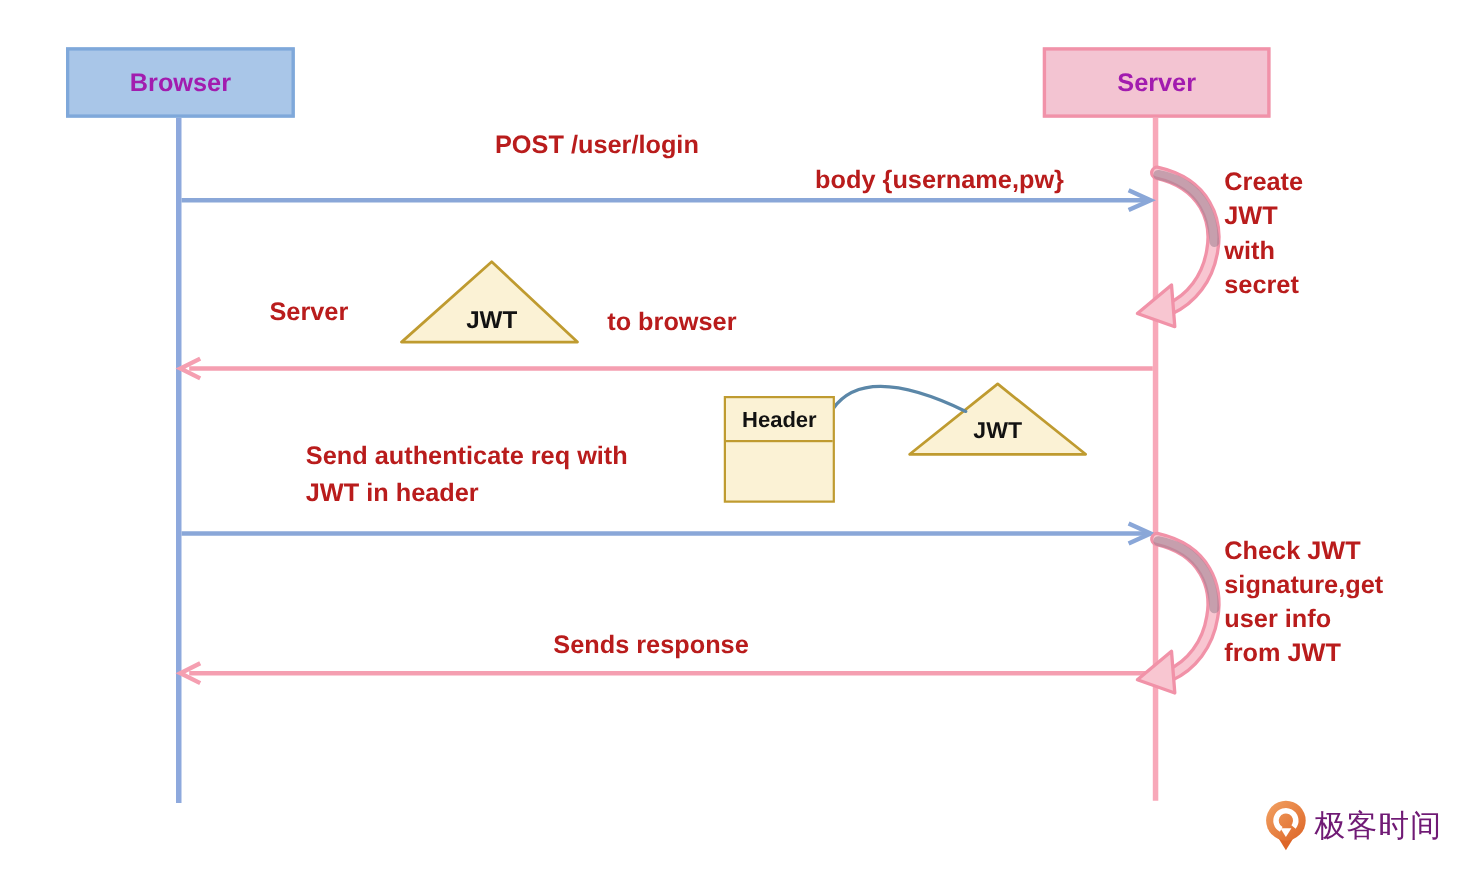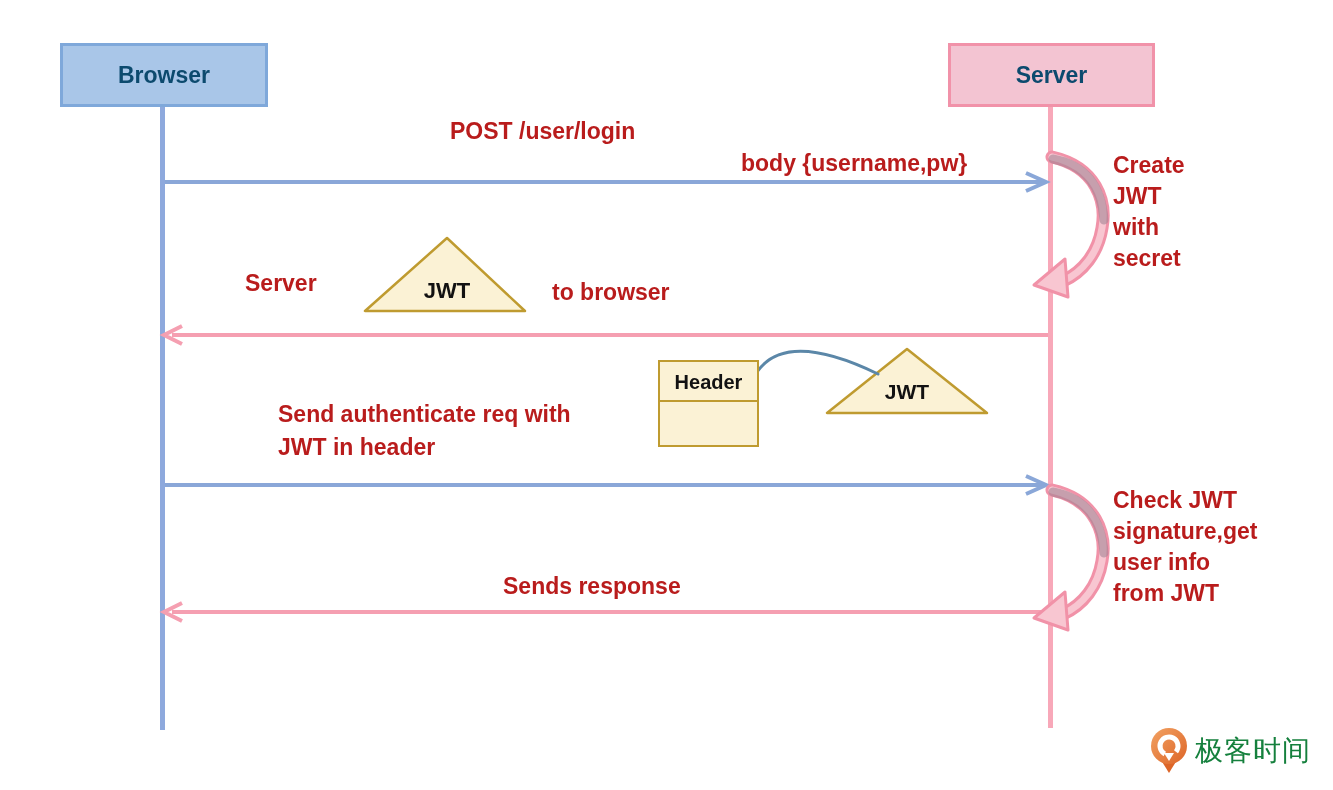--- a/index.html
+++ b/index.html
@@ -13,21 +13,21 @@
     overflow: hidden;
   }
   .layer { position: absolute; left: 0; top: 0; }
   .actor {
     position: absolute;
     display: flex;
     align-items: center;
     justify-content: center;
     font-weight: bold;
     font-size: 23px;
-    color: #0c4a6e;
+    color: #a21caf;
   }
   .actor-browser {
     left: 60px; top: 43px; width: 208px; height: 64px;
     background: #a9c6e8;
     border: 3px solid #7fa8da;
   }
   .actor-server {
     left: 948px; top: 43px; width: 207px; height: 64px;
     background: #f3c4d2;
     border: 3px solid #f192a9;
@@ -53,21 +53,21 @@
     width: 100px;
     text-align: center;
     font-weight: bold;
     color: #121212;
   }
   .tri-label-1 { left: 397px; top: 278px; font-size: 22px; }
   .tri-label-2 { left: 857px; top: 380px; font-size: 21px; }
   .header-box {
     position: absolute;
     left: 658px; top: 360px;
-    width: 101px; height: 87px;
+    width: 101px; height: 97px;
     background: #fbf2d5;
     border: 2px solid #bf9b30;
   }
   .header-box-title {
     height: 40px;
     line-height: 40px;
     text-align: center;
     font-weight: bold;
     font-size: 20px;
     color: #121212;
@@ -76,21 +76,21 @@
   .header-box-body { height: 53px; }
   .logo {
     position: absolute;
     left: 1148px; top: 726px;
     display: flex;
     align-items: center;
   }
   .logo-text {
     margin-left: 5px;
     font-size: 28px;
-    color: #15803d;
+    color: #701a75;
     letter-spacing: 1px;
   }
 </style>
 </head>
 <body>
 
 <div class="canvas">
 
   <svg class="layer" width="1333" height="790" viewBox="0 0 1333 790">
 

